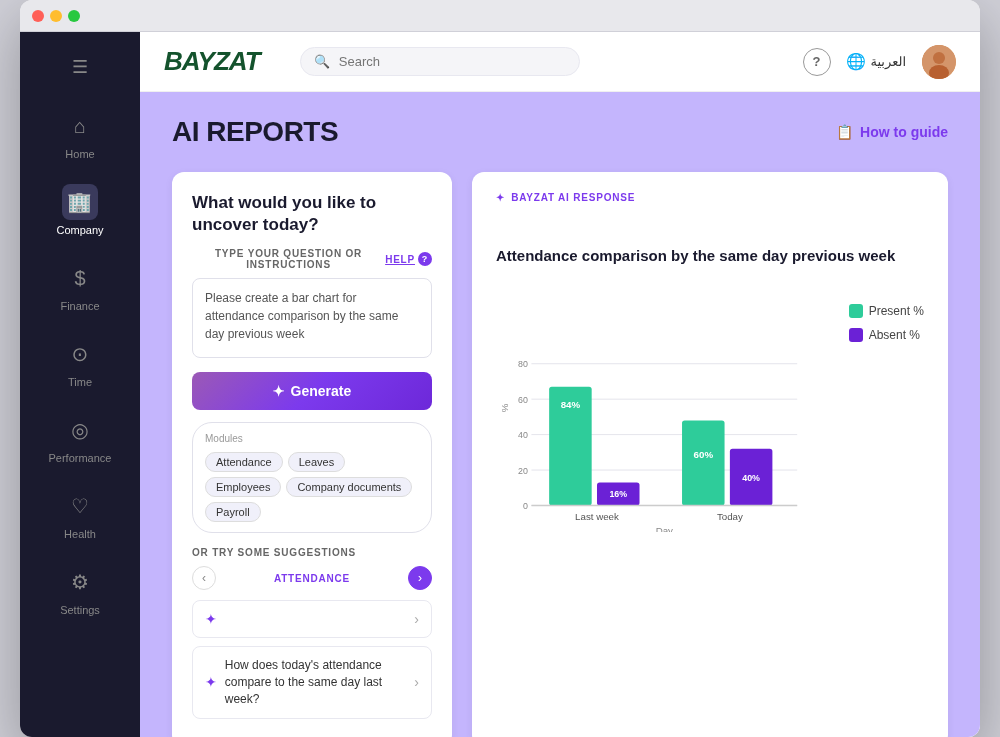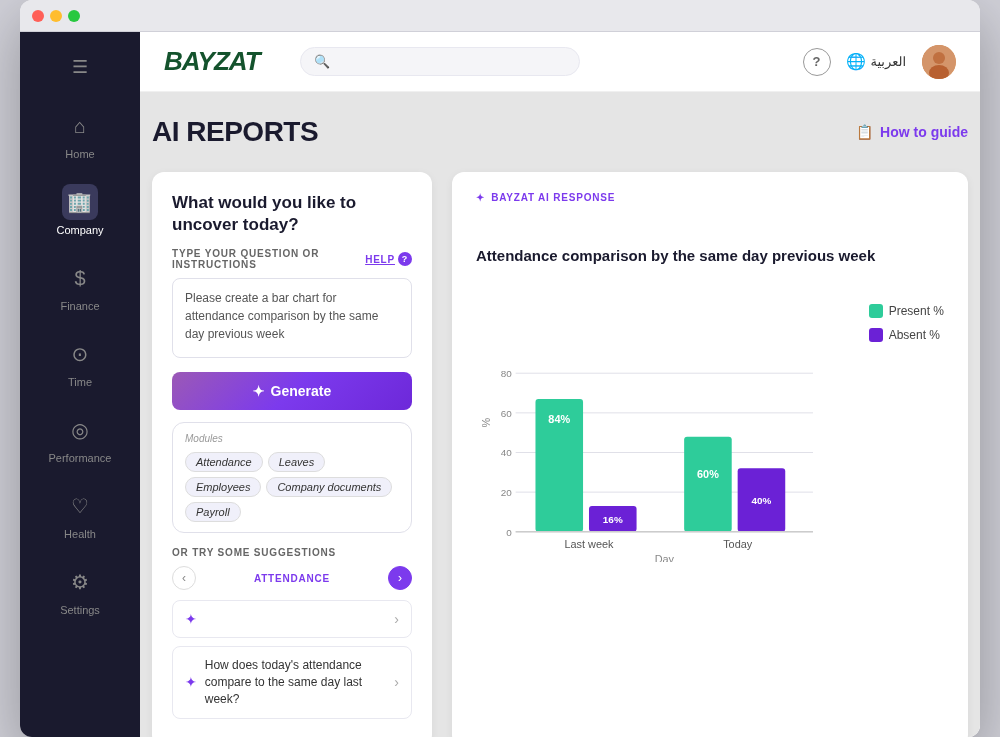--- a/index.html
+++ b/index.html
@@ -147,22 +147,22 @@
       width: 34px; height: 34px;
       border-radius: 50%;
       background: linear-gradient(135deg, #c87941, #e8a86a);
       overflow: hidden;
       display: flex; align-items: center; justify-content: center;
       font-size: 16px;
     }
     
     .page {
       flex: 1;
-      padding: 24px 12px;
-      background: #e5e5e5;
+      padding: 24px 32px;
+      background: #c4b5fd;
       overflow-y: auto;
     }
     .page-header {
       display: flex;
       align-items: center;
       justify-content: space-between;
       margin-bottom: 24px;
     }
     .page-title {
       font-size: 28px;
@@ -199,20 +199,21 @@
     }
     .instructions-label {
       font-size: 10px;
       font-weight: 700;
       color: #666;
       letter-spacing: 0.8px;
       text-transform: uppercase;
       margin-bottom: 8px;
       display: flex;
       align-items: center;
+      text-align: center;
     }
     .help-tag {
       color: #7c3aed;
       font-size: 10px;
       font-weight: 600;
       display: flex; align-items: center; gap: 3px; text-decoration: underline;
     }
     .help-circle {
       width: 14px; height: 14px;
       border-radius: 50%;
@@ -243,23 +244,22 @@
       border-radius: 8px;
       color: #fff;
       font-size: 14px;
       font-weight: 600;
       cursor: pointer;
       display: flex; align-items: center; justify-content: center; gap: 6px;
     }
     .modules-box {
       margin-top: 12px;
       border: 1.5px solid #e0e0ea;
-      border-radius: 12px;
+      border-radius: 20px;
       padding: 10px 12px;
-      font-style: italic;
     }
     .modules-label {
       font-size: 10px;
       color: #999;
       margin-bottom: 8px;
     }
     .tags {
       display: flex; flex-wrap: wrap; gap: 5px;
     }
     .tag {
@@ -440,20 +440,21 @@
         <span>Settings</span>
       </div>
     </nav>
 
     <div class="main">
 
       <header class="header">
         <div class="logo">BAYZAT</div>
         <div class="search-bar">
           <span class="search-icon-svg">🔍</span>
+          <input class="search-input" type="text" placeholder="Search" style="">
         </div>
         <div class="header-right">
           <div class="help-btn">?</div>
           <div class="lang-btn">
             <span class="globe-icon">🌐</span>
             <span>العربية</span>
           </div>
           <div class="avatar">
             <svg width="34" height="34" viewBox="0 0 34 34">
               <circle cx="17" cy="17" r="17" fill="#d4956a"></circle>

